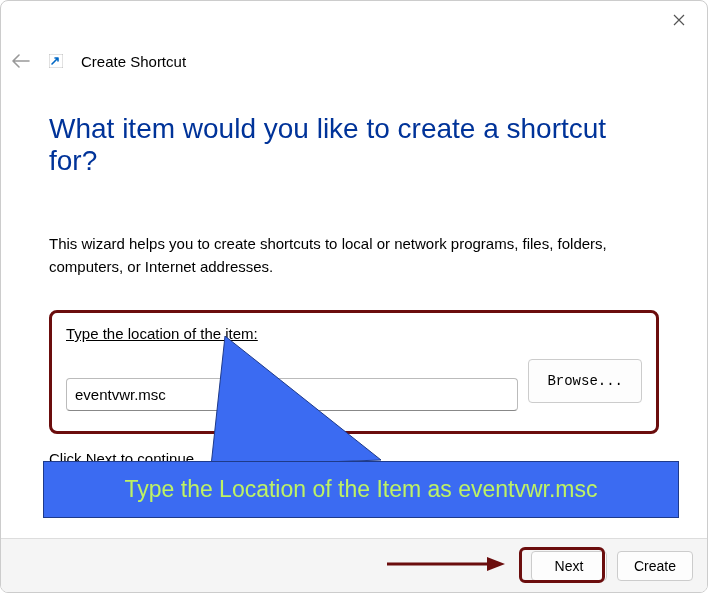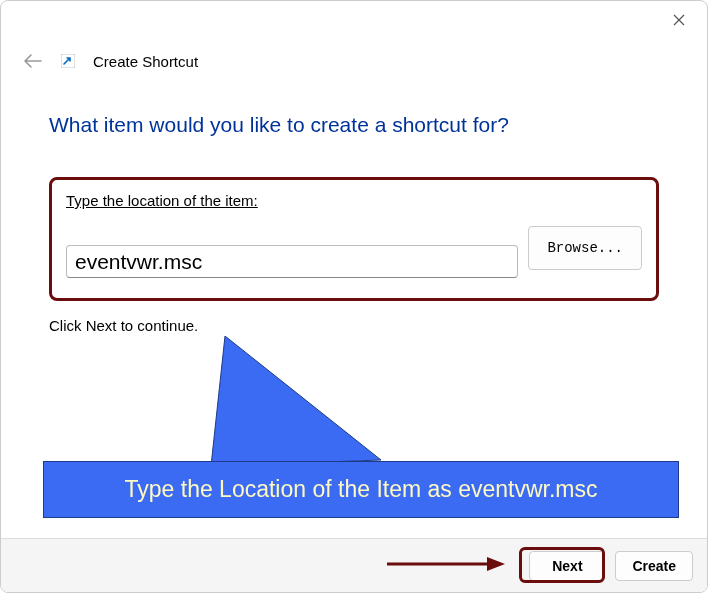--- a/index.html
+++ b/index.html
@@ -27,21 +27,21 @@
       align-items: center;
       justify-content: center;
       color: #555;
       font-size: 13px;
       cursor: pointer;
     }
     .header {
       display: flex;
       align-items: center;
       gap: 18px;
-      padding: 12px 22px 8px 22px;
+      padding: 12px 22px 8px 10px;
     }
     .back-arrow {
       width: 20px;
       height: 20px;
       color: #888;
       cursor: pointer;
       display: flex;
       align-items: center;
       justify-content: center;
     }
@@ -54,23 +54,23 @@
     .wizard-title {
       font-size: 15px;
       color: #000;
       font-weight: 400;
     }
     .content {
       padding: 34px 48px 0 48px;
     }
     .heading {
       color: #003399;
-      font-size: 21px;
+      font-size: 28px;
       font-weight: 400;
-      margin-bottom: 40px;
+      margin-bottom: 56px;
     }
     .description {
       font-size: 15px;
       color: #000;
       line-height: 1.5;
       margin-bottom: 32px;
     }
     .input-group {
       border: 3px solid #6b0d0d;
       border-radius: 8px;
@@ -85,21 +85,21 @@
     }
     .input-row {
       display: flex;
       gap: 10px;
       align-items: center;
     }
     .location-input {
       flex: 1;
       height: 33px;
       padding: 4px 8px;
-      font-size: 21px;
+      font-size: 15px;
       font-family: inherit;
       border: 1px solid #bbb;
       border-bottom: 1px solid #888;
       border-radius: 4px;
       background: #fff;
       margin-top: 28px;
     }
     .browse-btn {
       height: 44px;
       padding: 0 18px;
@@ -122,21 +122,21 @@
       width: 170px;
       height: 130px;
       pointer-events: none;
     }
     .annotation-banner {
       position: absolute;
       left: 42px;
       top: 460px;
       right: 28px;
       background: #3b6bf2;
-      color: #fef9c3;
+      color: #bef264;
       font-size: 23px;
       padding: 14px 18px;
       border: 1px solid #1e3a8a;
       text-align: center;
     }
     .footer {
       position: absolute;
       bottom: 0;
       left: 0;
       right: 0;
@@ -152,21 +152,20 @@
     .footer-btn {
       height: 30px;
       min-width: 76px;
       padding: 0 16px;
       font-size: 14px;
       font-family: inherit;
       background: #fdfdfd;
       border: 1px solid #ccc;
       border-radius: 4px;
       cursor: pointer;
-      font-weight: bold;
     }
     .next-highlight {
       position: absolute;
       right: 102px;
       bottom: 9px;
       width: 86px;
       height: 36px;
       border: 3px solid #6b0d0d;
       border-radius: 6px;
       pointer-events: none;
@@ -201,20 +200,21 @@
     <svg width="14" height="14" viewBox="0 0 14 14">
       <rect x="0" y="0" width="14" height="14" fill="#fff" stroke="#888" stroke-width="0.5"></rect>
       <path d="M3 10 L9 4 M9 4 L6 4 M9 4 L9 7" stroke="#0068c6" stroke-width="1.6" fill="none" stroke-linecap="round"></path>
     </svg>
   </div>
   <div class="wizard-title">Create Shortcut</div>
 </div>
 
 <div class="content">
   <div class="heading">What item would you like to create a shortcut for?</div>
+  <div class="description">This wizard helps you to create shortcuts to local or network programs, files, folders, computers, or Internet addresses.</div>
 
   <div class="input-group">
     <div class="input-label">Type the location of the item:</div>
     <div class="input-row">
       <input class="location-input" type="text" value="eventvwr.msc" style="">
       <button class="browse-btn">Browse...</button>
     </div>
   </div>
 
   <div class="continue-text">Click Next to continue.</div>

